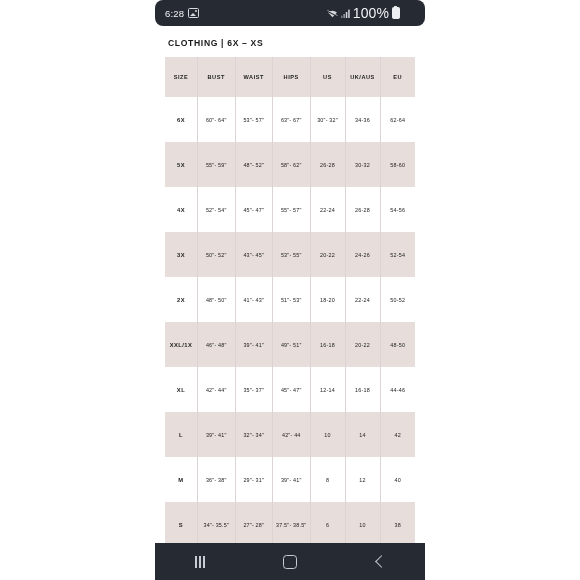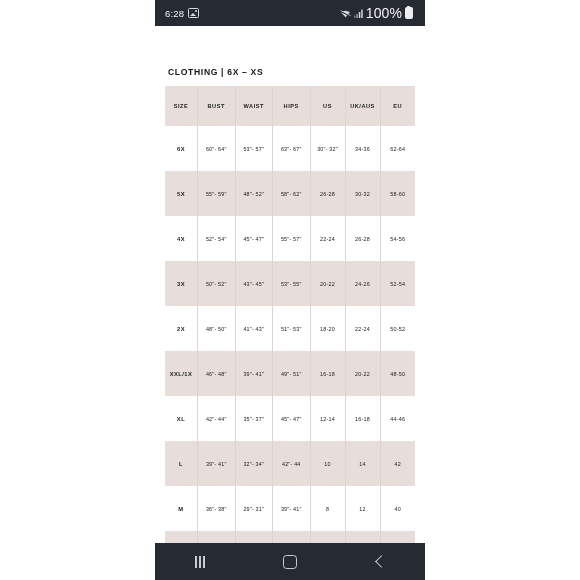--- a/index.html
+++ b/index.html
@@ -34,24 +34,25 @@
     flex-direction: column;
   }
 
   
   #status-bar {
     height: 26px;
     background: #262a33;
     color: #f2f3f5;
     display: flex;
     align-items: center;
-    padding: 0 12px 0 10px;
+    padding: 0 25px 0 10px;
     font-size: 9.5px;
     letter-spacing: .2px;
     flex: 0 0 auto;
+    border-radius: 8px;
   }
   #status-left {
     display: flex;
     align-items: center;
     gap: 4px;
   }
   #status-spacer { flex: 1 1 auto; }
   #status-right {
     display: flex;
     align-items: center;
@@ -113,21 +114,20 @@
     overflow: hidden;
   }
 
   #chart-title {
     font-size: 8.6px;
     font-weight: bold;
     letter-spacing: .65px;
     color: #171717;
     padding: 12px 0 9px 3px;
     white-space: nowrap;
-    margin-top: 29px;
   }
 
   
   #size-table {
     width: 100%;
     border-collapse: collapse;
     table-layout: fixed;
   }
   #size-table col.c-size  { width: 13.0%; }
   #size-table col.c-bust  { width: 15.0%; }

